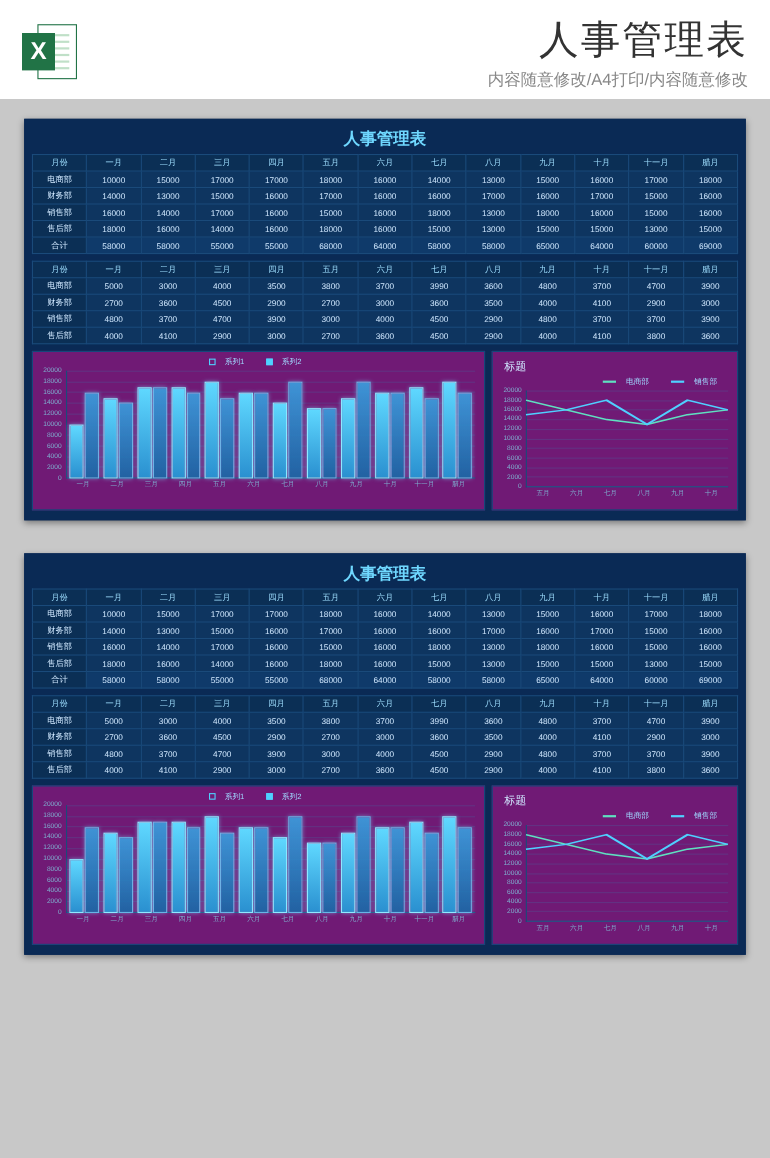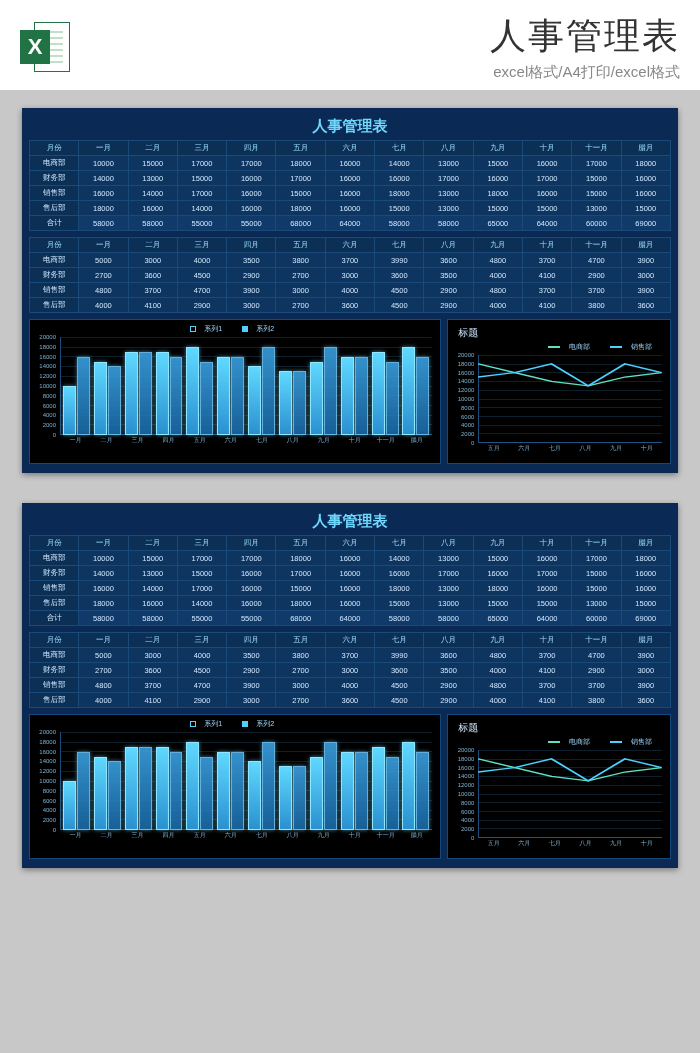--- a/index.html
+++ b/index.html
@@ -96,21 +96,21 @@
   table.data th { background:#0b2f55; color:#9fdfff; font-weight:normal;}
   table.data tr.total td { background:#0f3a6a; }
   table.data tr td:first-child, table.data tr th:first-child { background:#0b2f55; }
 
   .charts {
     display: flex;
     gap: 6px;
     margin-top: 6px;
   }
   .chart-box {
-    background: #000000;
+    background: #701a75;
     border: 1px solid #14477a;
     padding: 4px 6px 2px 6px;
     position: relative;
   }
   .chart-bar { flex: 1.9; height: 145px; }
   .chart-line { flex: 1; height: 145px; }
   .chart-legend {
     font-size: 7px;
     text-align: center;
     color: #a0d8ff;
@@ -179,21 +179,21 @@
 </head>
 <body>
 
 <div class="header">
   <div class="excel-icon">
     <div class="page"></div>
     <div class="badge">X</div>
   </div>
   <div class="header-text">
     <div class="header-title">人事管理表</div>
-    <div class="header-sub">excel格式/A4打印/excel格式</div>
+    <div class="header-sub">内容随意修改/A4打印/内容随意修改</div>
   </div>
 </div>
 
 <div id="sheets-container">
   <div class="sheet-wrap">
     <div class="sheet">
       <div class="sheet-title">人事管理表</div>
 
       <table class="data">
         <thead>

